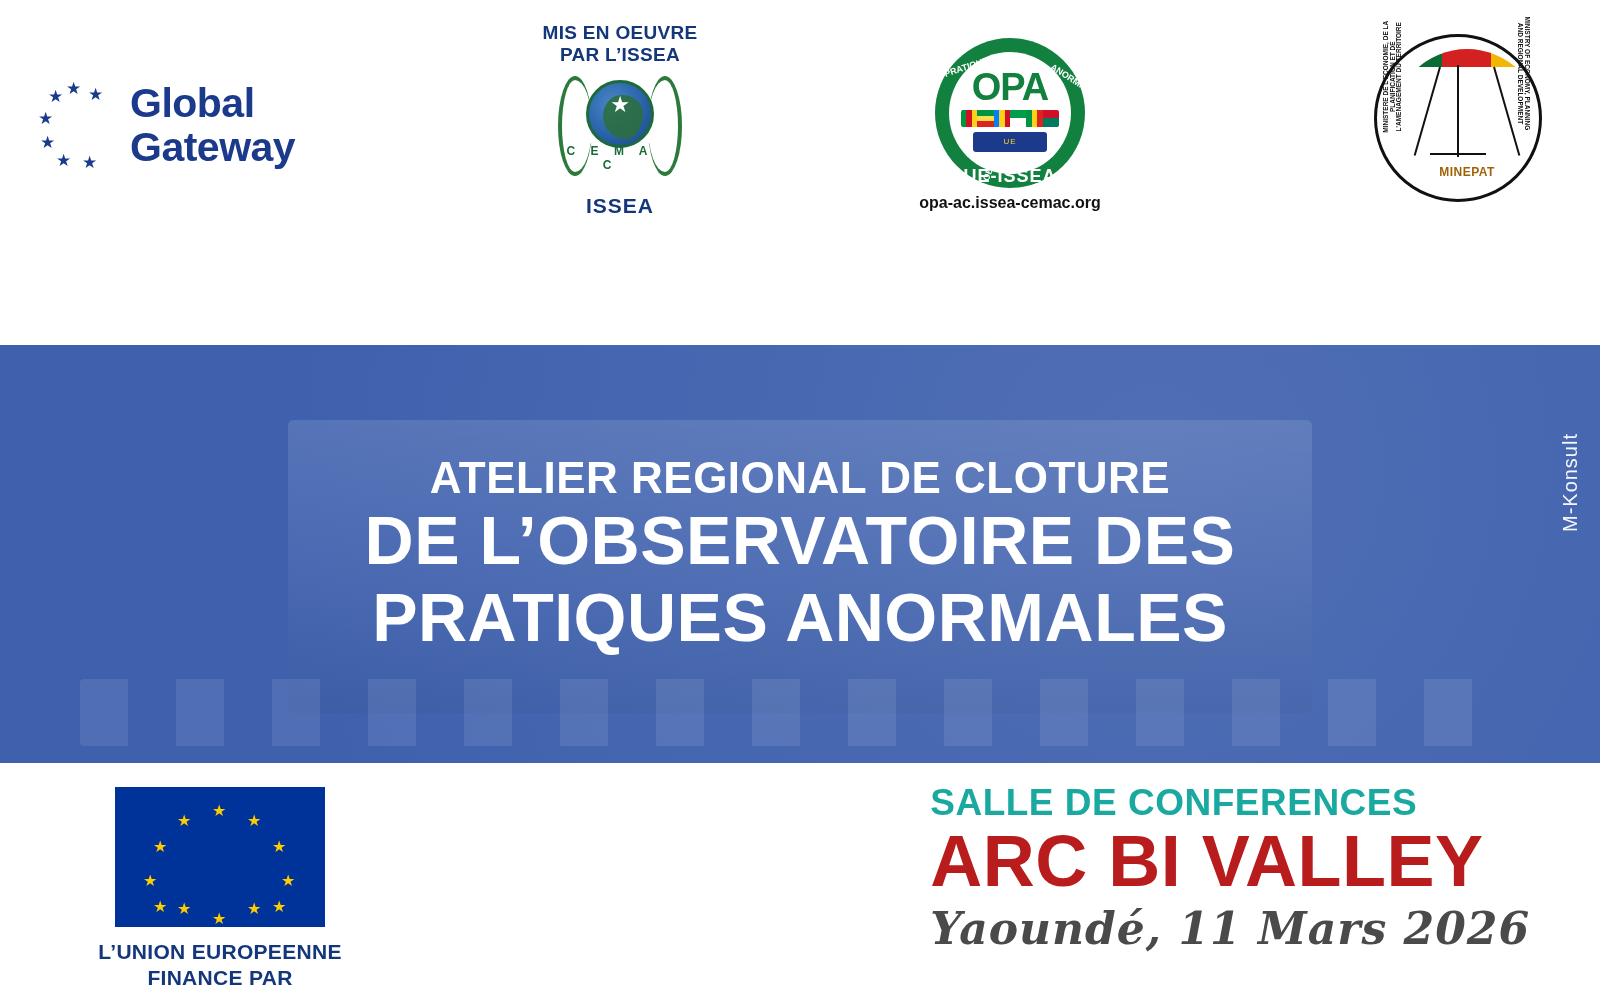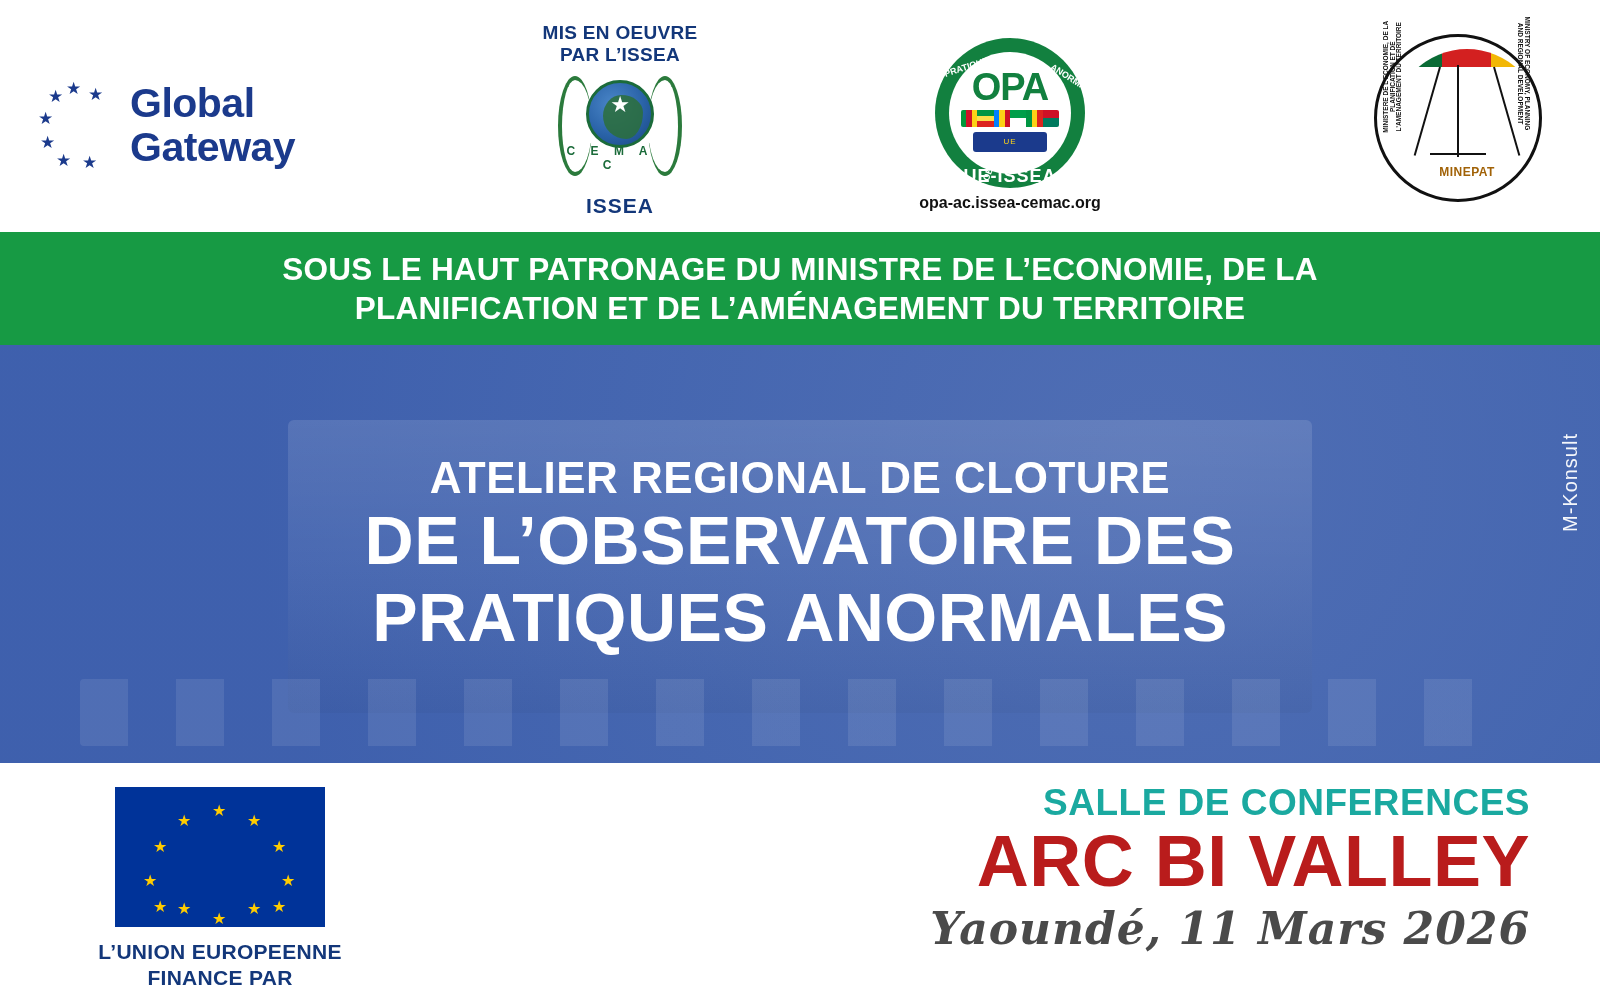--- a/index.html
+++ b/index.html
@@ -206,21 +206,21 @@
     background:#003399;
   }
   .eu-flag span {
     position:absolute; color:#ffcc00; font-size:16px; line-height:1;
   }
   .eu-caption {
     margin-top:12px; color:#13377a; font-weight:bold; font-size:21px; line-height:1.22;
     letter-spacing:.3px;
   }
 
-  .venue { position:absolute; right:70px; top:20px; text-align:right; }
+  .venue { position:absolute; right:70px; top:20px; text-align:left; }
   .venue .v1 {
     color:#1aa9a0; font-weight:bold; font-size:37px; letter-spacing:.5px; line-height:1.1;
   }
   .venue .v2 {
     color:#b91c1c; font-weight:bold; font-size:72px; letter-spacing:.5px; line-height:1.05;
   }
   .venue .v3 {
     color:#4a4a4a; font-size:44px; line-height:1.2; margin-top:4px;
     font-family:"DejaVu Serif", serif; font-style:italic; font-weight:bold;
     letter-spacing:1px;
@@ -292,26 +292,20 @@
         <div class="minepat-tower"></div>
         <div class="minepat-diag1"></div>
         <div class="minepat-diag2"></div>
         <div class="minepat-label">MINEPAT</div>
         <div class="minepat-text-l">MINISTERE DE L’ECONOMIE, DE LA PLANIFICATION ET DE L’AMENAGEMENT DU TERRITOIRE</div>
         <div class="minepat-text-r">MINISTRY OF ECONOMY, PLANNING AND REGIONAL DEVELOPMENT</div>
       </div>
     </div>
   </div>
 
-  <div class="green-band">
-    <p>
-      <span>SOUS LE HAUT PATRONAGE DU MINISTRE DE L’ECONOMIE, DE LA</span><br>
-      <span>PLANIFICATION ET DE L’AMÉNAGEMENT DU TERRITOIRE</span>
-    </p>
-  </div>
 
   <div class="hero">
     <div class="hero-photo">
       <div class="hero-build"></div>
       <div class="hero-cars"></div>
     </div>
     <div class="hero-title">
       <div class="l1">ATELIER REGIONAL DE CLOTURE</div>
       <div class="l2">DE L’OBSERVATOIRE DES</div>
       <div class="l3">PRATIQUES ANORMALES</div>

